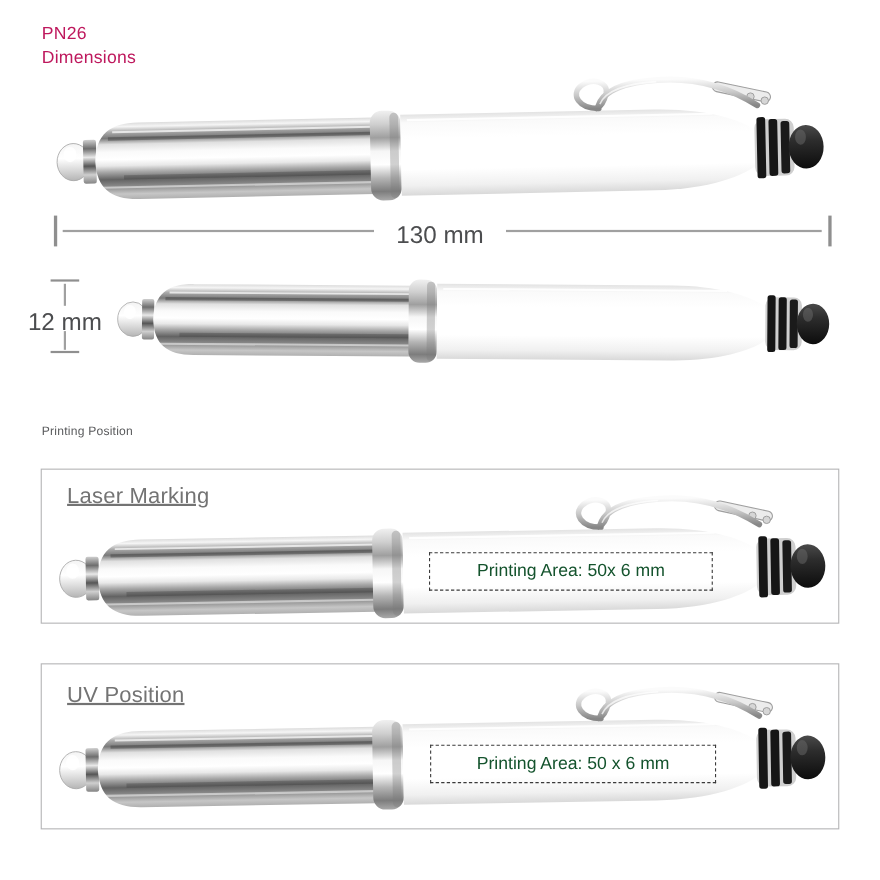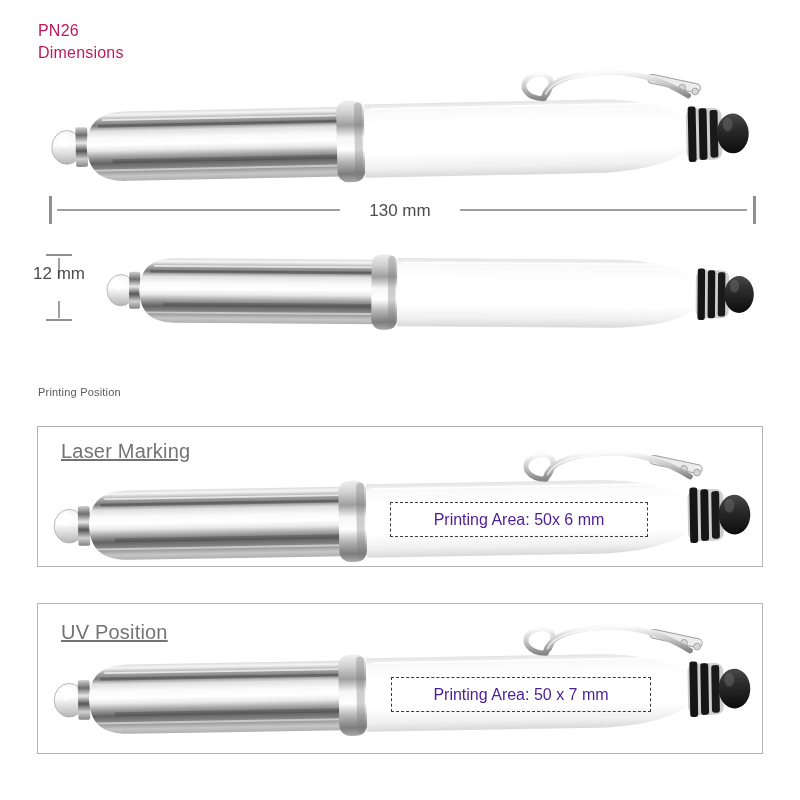--- a/index.html
+++ b/index.html
@@ -5,25 +5,25 @@
   html,body{margin:0;padding:0;background:#ffffff;}
   #canvas{
     position:relative;width:800px;height:800px;background:#ffffff;overflow:hidden;
     font-family:"Liberation Sans","DejaVu Sans",sans-serif;
   }
   .abs{position:absolute;}
   .hdr{color:#be185d;font-size:16px;line-height:1.35;letter-spacing:.2px;}
   .section-label{color:#595a5c;font-size:11px;letter-spacing:.2px;}
   .box{border:1px solid #b4b4b6;background:#ffffff;}
   .box-title{color:#737373;font-size:20px;letter-spacing:.2px;text-decoration:underline;}
-  .dim-text{color:#4c4d4f;font-size:17px;text-align:center;white-space:nowrap;}
+  .dim-text{color:#4c4d4f;font-size:22px;text-align:center;white-space:nowrap;}
   .dim-line{background:#a0a0a0;}
   .dim-tick{background:#8f8f8f;}
   .print-area{
-    border:1px dashed #3a3a3a;color:#4c1d95;font-size:16px;
+    border:1px dashed #3a3a3a;color:#14532d;font-size:16px;
     display:flex;align-items:center;justify-content:center;white-space:nowrap;
     background:transparent;z-index:5;
   }
   svg.pen{position:absolute;overflow:visible;}
 </style>
 </head>
 <body>
 
 <svg width="0" height="0" style="position:absolute" aria-hidden="true">
   <defs>
@@ -133,21 +133,21 @@
     <div class="abs dim-tick" style="left:49px;top:196px;width:3px;height:28px;"></div>
     <div class="abs dim-line" style="left:57px;top:209px;width:283px;height:2px;"></div>
     <div class="abs dim-text" style="left:340px;top:201px;width:120px;">130 mm</div>
     <div class="abs dim-line" style="left:460px;top:209px;width:287px;height:2px;"></div>
     <div class="abs dim-tick" style="left:753px;top:196px;width:3px;height:28px;"></div>
   </div>
 
   <div>
     <div class="abs dim-tick" style="left:46px;top:254px;width:26px;height:2px;"></div>
     <div class="abs dim-line" style="left:58px;top:258px;width:2px;height:20px;"></div>
-    <div class="abs dim-text" style="left:24px;top:264px;width:70px;">12 mm</div>
+    <div class="abs dim-text" style="left:24px;top:280px;width:70px;">12 mm</div>
     <div class="abs dim-line" style="left:58px;top:301px;width:2px;height:17px;"></div>
     <div class="abs dim-tick" style="left:46px;top:319px;width:26px;height:2px;"></div>
   </div>
 
   <svg class="pen" viewBox="0 0 720 140" style="left:98px;top:214px;width:665px;height:129px;transform:rotate(0.4deg);">
     <use href="#pen-body"></use>
   </svg>
 
   <div class="abs section-label" style="left:38px;top:386px;">Printing Position</div>
 
@@ -160,15 +160,15 @@
   </svg>
   <div class="abs print-area" style="left:390px;top:502px;width:256px;height:33px;">Printing Area: 50x 6 mm</div>
 
   <div class="abs box" style="left:37px;top:603px;width:724px;height:149px;">
     <div class="abs box-title" style="left:23px;top:17px;">UV Position</div>
   </div>
   <svg class="pen" viewBox="0 0 720 140" style="left:45px;top:610px;width:714px;height:139px;transform:rotate(-1deg);">
     <use href="#pen-body"></use>
       <use href="#pen-clip" class="clip-use"></use>
   </svg>
-  <div class="abs print-area" style="left:391px;top:677px;width:258px;height:33px;">Printing Area: 50 x 7 mm</div>
+  <div class="abs print-area" style="left:391px;top:677px;width:258px;height:33px;">Printing Area: 50 x 6 mm</div>
 
 </div>
 
 </body></html>

